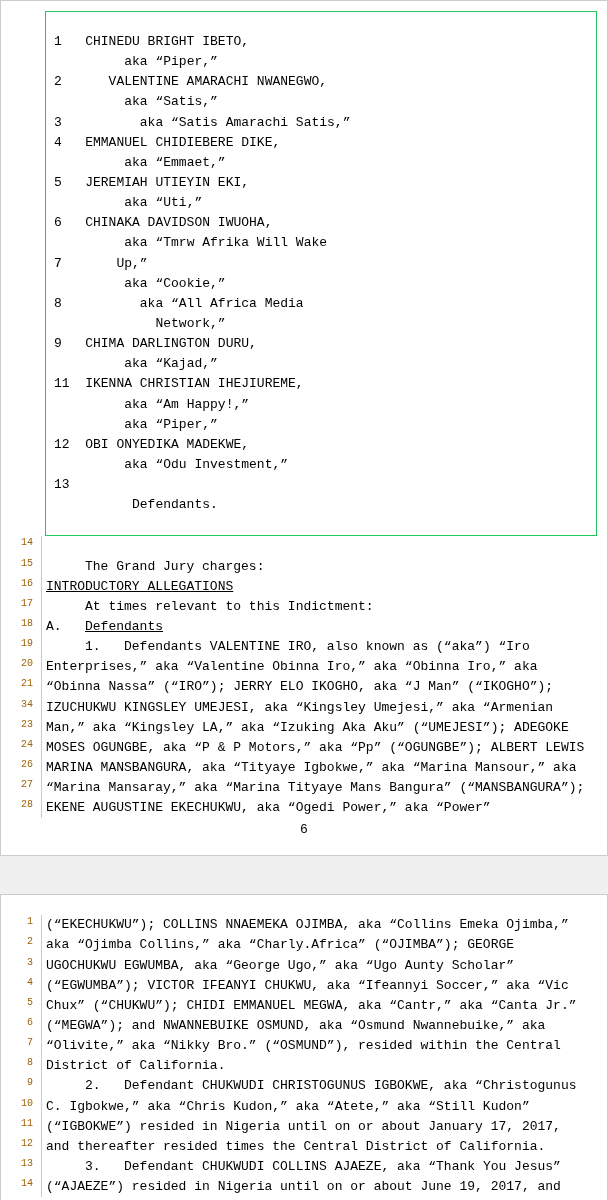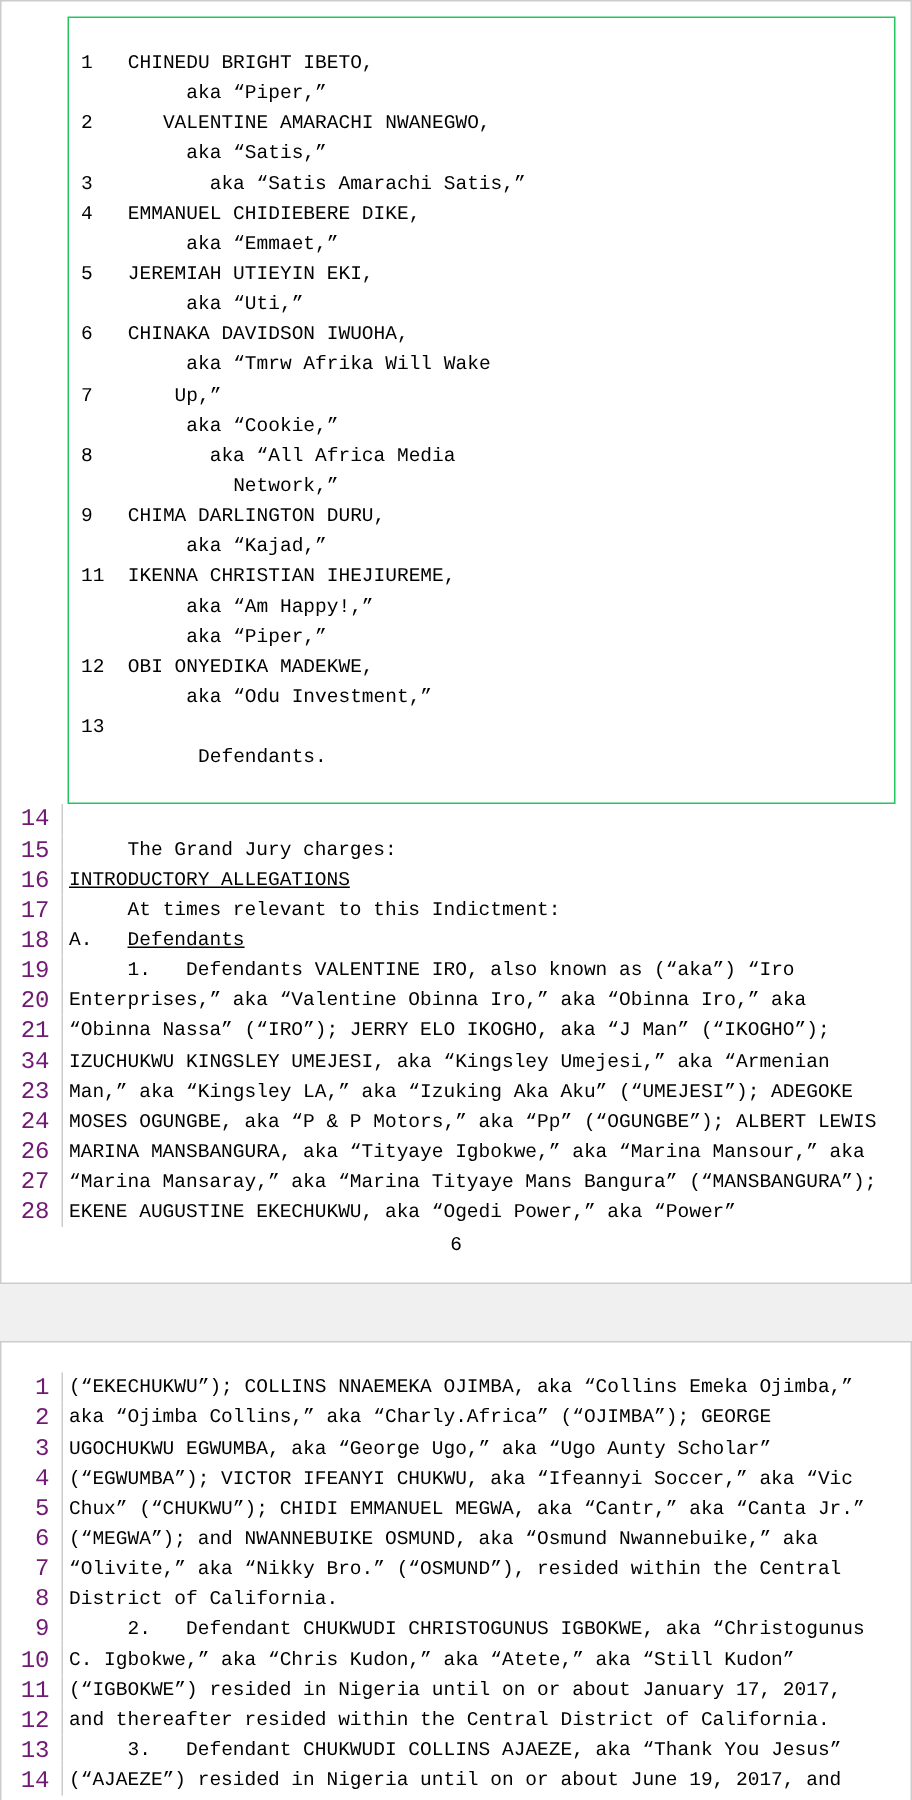--- a/index.html
+++ b/index.html
@@ -26,22 +26,22 @@
     .line {
       display: flex;
       min-height: 20px;
       align-items: flex-start;
     }
     .line-num {
       width: 40px;
       min-width: 40px;
       text-align: right;
       padding-right: 8px;
-      color: #701a75;
-      font-size: 16px;
+      color: #a16207;
+      font-size: 10px;
       padding-top: 1px;
       user-select: none;
     }
     .line-content {
       flex: 1;
       padding-left: 4px;
       border-left: 1px solid #ccc;
       line-height: 1.55;
       padding-right: 20px;
       white-space: pre-wrap;
@@ -235,21 +235,21 @@
       <span class="line-content">C. Igbokwe,” aka “Chris Kudon,” aka “Atete,” aka “Still Kudon”</span>
     </div>
 
     <div class="line">
       <span class="line-num">11</span>
       <span class="line-content">(“IGBOKWE”) resided in Nigeria until on or about January 17, 2017,</span>
     </div>
 
     <div class="line">
       <span class="line-num">12</span>
-      <span class="line-content">and thereafter resided within the Central District of California.</span>
+      <span class="line-content">and thereafter resided times the Central District of California.</span>
     </div>
 
     <div class="line">
       <span class="line-num">13</span>
       <span class="line-content">     3.   Defendant CHUKWUDI COLLINS AJAEZE, aka “Thank You Jesus”</span>
     </div>
 
     <div class="line">
       <span class="line-num">14</span>
       <span class="line-content">(“AJAEZE”) resided in Nigeria until on or about June 19, 2017, and</span>

